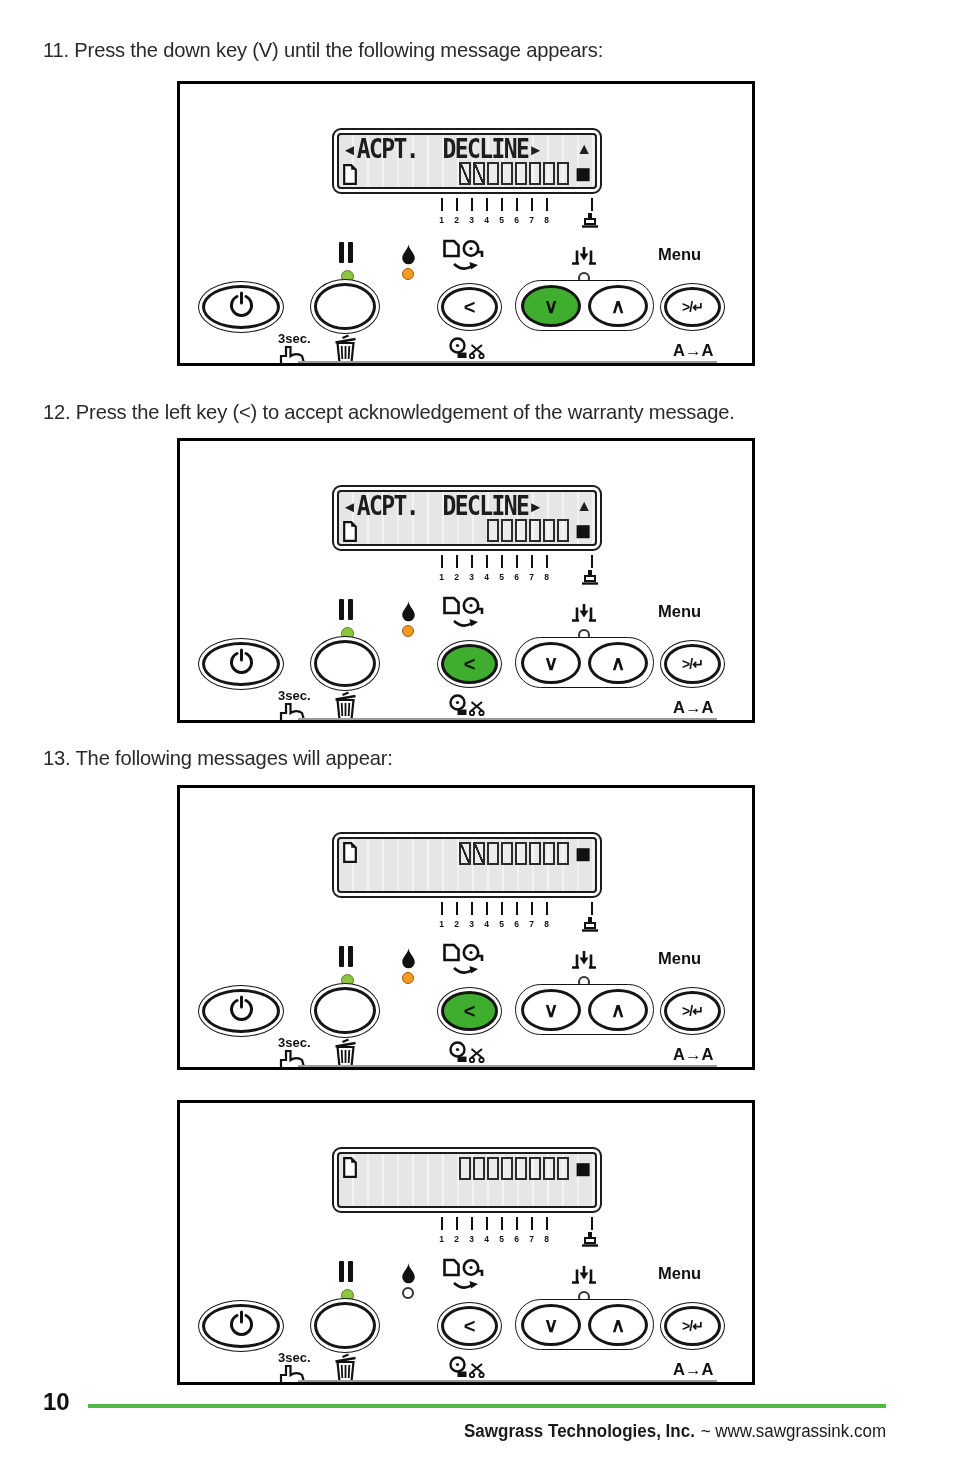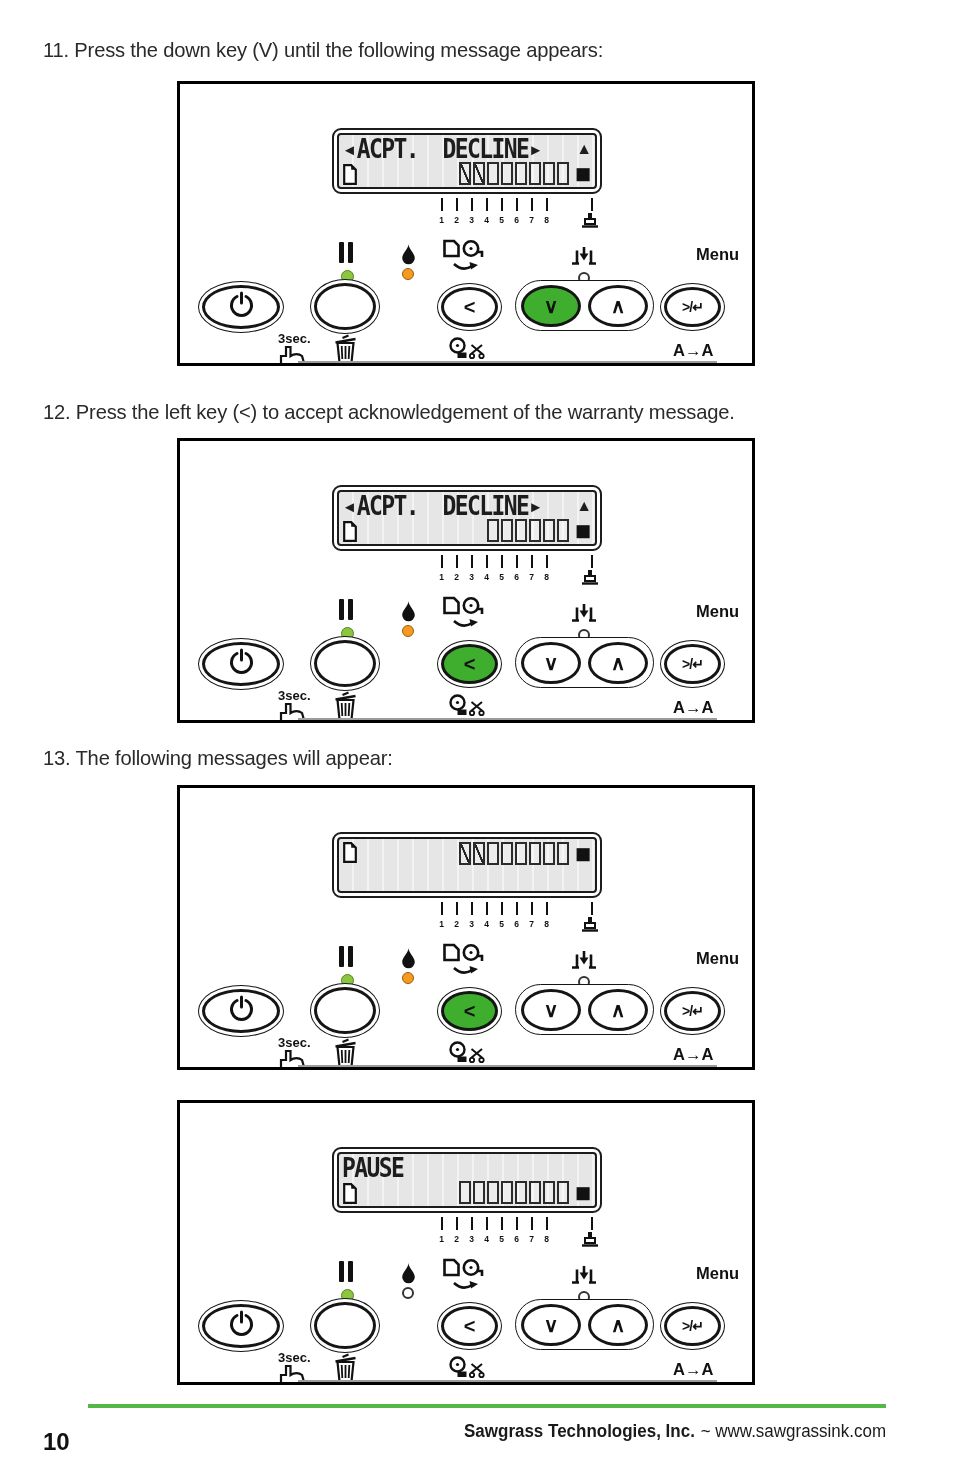--- a/index.html
+++ b/index.html
@@ -39,21 +39,21 @@
   .numrow{position:absolute;left:254px;top:131px;display:flex;}
   .ticknum{width:15px;text-align:center;font-size:8.5px;font-weight:bold;color:#111;}
   .maint-icon{position:absolute;left:401px;top:129px;}
 
   
   .icon-pause{position:absolute;left:159px;top:158px;display:flex;gap:4px;}
   .icon-pause i{display:block;width:5px;height:21px;background:#111;border-radius:1px;}
   .icon-drop{position:absolute;left:221px;top:160px;}
   .icon-source{position:absolute;left:262px;top:154px;}
   .icon-feed{position:absolute;left:391px;top:163px;}
-  .menu-label{position:absolute;left:516px;top:161px;font-size:16.5px;font-weight:bold;color:#111;}
+  .menu-label{position:absolute;left:478px;top:161px;font-size:16.5px;font-weight:bold;color:#111;}
 
   .led{position:absolute;width:13px;height:13px;border-radius:50%;}
   .led-pause{left:161px;top:186px;}
   .led-ink{left:222px;top:184px;width:12px;height:12px;}
   .led-feed{left:398px;top:188px;width:12px;height:12px;}
   .led-green{background:#8cc63f;border:1px solid #55821c;}
   .led-orange{background:#f5991f;border:1px solid #9a5f10;}
   .led-off{background:#fff;border:2px solid #333;}
 
   
@@ -77,21 +77,21 @@
 
   
   .hold-label{position:absolute;left:98px;top:247px;font-size:13px;font-weight:bold;color:#111;}
   .hand-icon{position:absolute;left:99px;top:261px;}
   .trash-icon{position:absolute;left:153px;top:250px;}
   .cut-icon{position:absolute;left:268px;top:252px;}
   .font-label{position:absolute;left:493px;top:257px;font-size:16.5px;font-weight:bold;color:#111;}
   .underline{position:absolute;left:118px;top:277px;width:419px;height:2px;background:#9c9c9c;}
 
   
-  .page-num{position:absolute;left:43px;top:1388px;font-size:24px;font-weight:bold;color:#111;margin-top:40px;}
+  .page-num{position:absolute;left:43px;top:1388px;font-size:24px;font-weight:bold;color:#111;}
   .footer-rule{position:absolute;left:88px;top:1404px;width:798px;height:4px;background:#55b649;}
   .footer-text{position:absolute;right:68px;top:1421px;font-size:17.5px;color:#1a1a1a;
                transform:scaleX(.97);transform-origin:right;white-space:nowrap;}
   .footer-text .bold{font-weight:bold;}
   .footer-text .site{margin-left:6px;}
 </style>
 </head>
 <body>
 
 <div class="step" id="step-0">11. Press the down key (V) until the following message appears:</div>
@@ -526,26 +526,20 @@
         </svg>
     </span>
     <span class="font-label">A→A</span>
     <div class="underline"></div>
   </div>
 </div>
 <div class="panel-slot" id="slot-3">
   <div class="panel">
     <div class="lcd">
       <div class="lcd-screen">
-        <div class="lcd-row1">
-          <span class="lcd-arrow"></span>
-          <span class="lcd-text">PAUSE</span>
-          <span class="lcd-arrow"></span>
-          <span class="lcd-upmark"></span>
-        </div>
         <div class="lcd-row2">
           <span class="lcd-paper">
             <svg width="14" height="21" viewBox="0 0 14 21">
                 <path d="M1.2 1.2 h7 l4.6 4.6 v14 h-11.6 z" fill="#fff" stroke="#111" stroke-width="2.2"></path>
                 <path d="M8.2 1.2 l4.6 4.6 h-4.6 z" fill="#111"></path>
               </svg>
           </span>
           <div class="pboxes">
               <div class="pbox"></div>
               <div class="pbox"></div>

